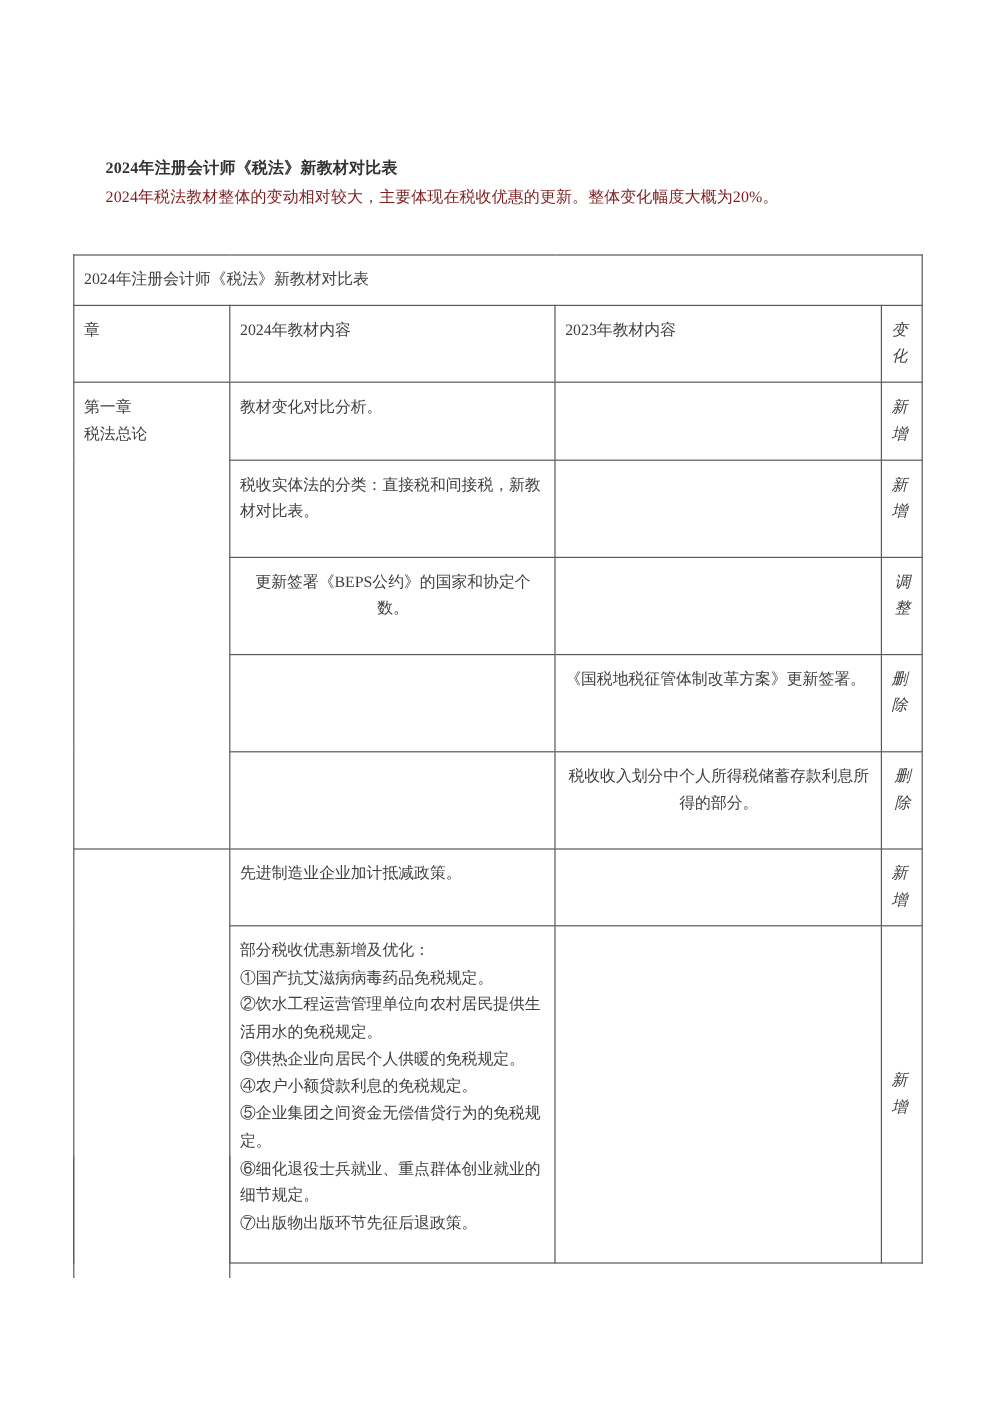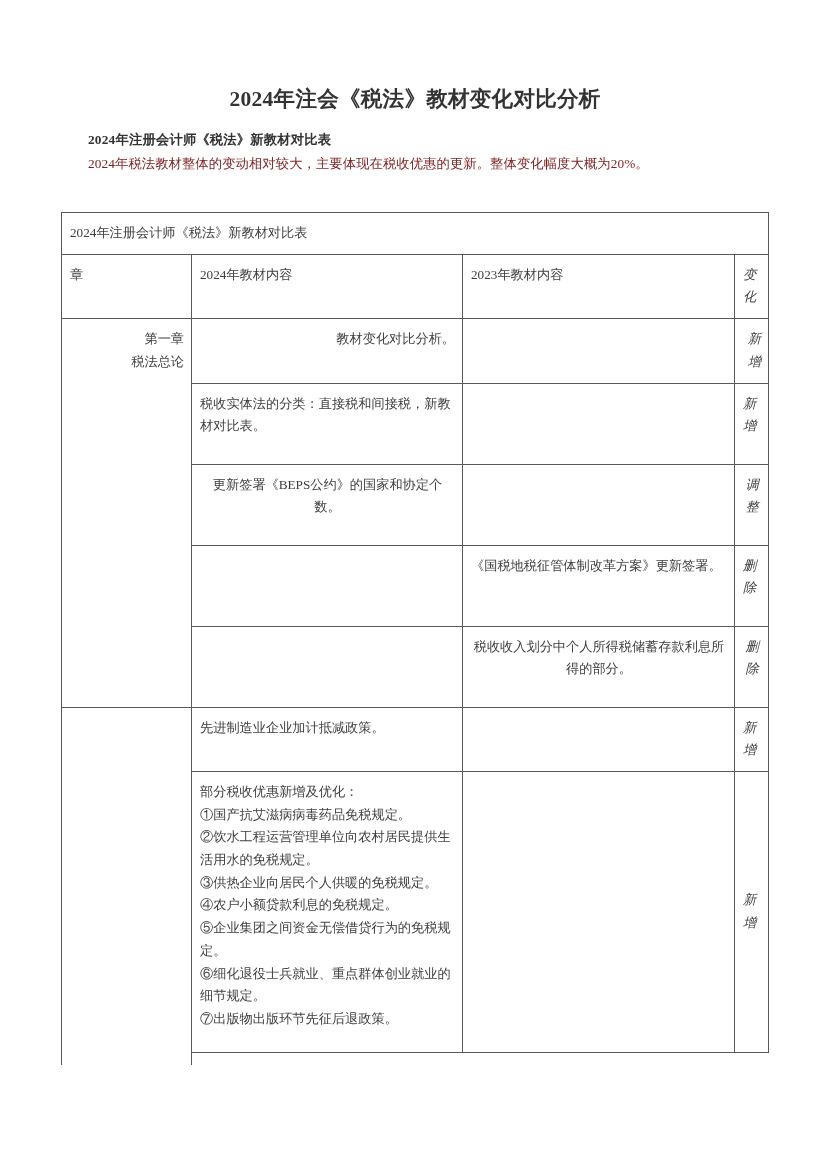--- a/index.html
+++ b/index.html
@@ -97,21 +97,21 @@
   }
   .change-cell.mid {
     vertical-align: middle;
   }
 
   .chapter-cell {
     vertical-align: middle;
     padding: 9px 7px;
   }
 
-  .row-r1 td { height: 40px; text-align: right; }
+  .row-r1 td { height: 40px; }
   .row-r2 td { height: 62px; }
   .row-r3 td { height: 62px; text-align: center; }
   .row-r4 td { height: 62px; }
   .row-r5 td { height: 62px; text-align: center; }
   .row-c2r1 td { height: 40px; }
   .row-c2r2 td { height: 262px; }
 
   .nowrap-list { white-space: pre-line; }
 
   
@@ -130,21 +130,20 @@
     width: 129px;
     height: 102px;
     background: #ffffff;
   }
 </style>
 </head>
 <body>
 
 <div class="page">
 
-  <div class="doc-title">2024年注会《税法》教材变化对比分析</div>
 
   <div class="sub-heading">2024年注册会计师《税法》新教材对比表</div>
 
   <div class="intro-para">2024年税法教材整体的变动相对较大，主要体现在税收优惠的更新。整体变化幅度大概为20%。</div>
 
   <table class="cmp-table">
     <colgroup>
       <col class="col-chapter">
       <col class="col-new">
       <col class="col-old">

